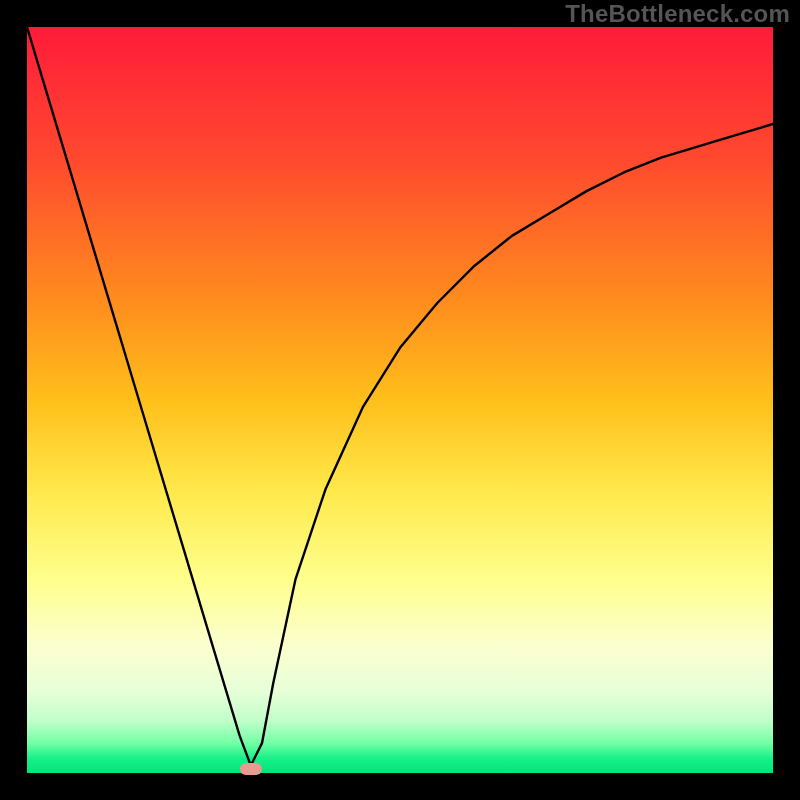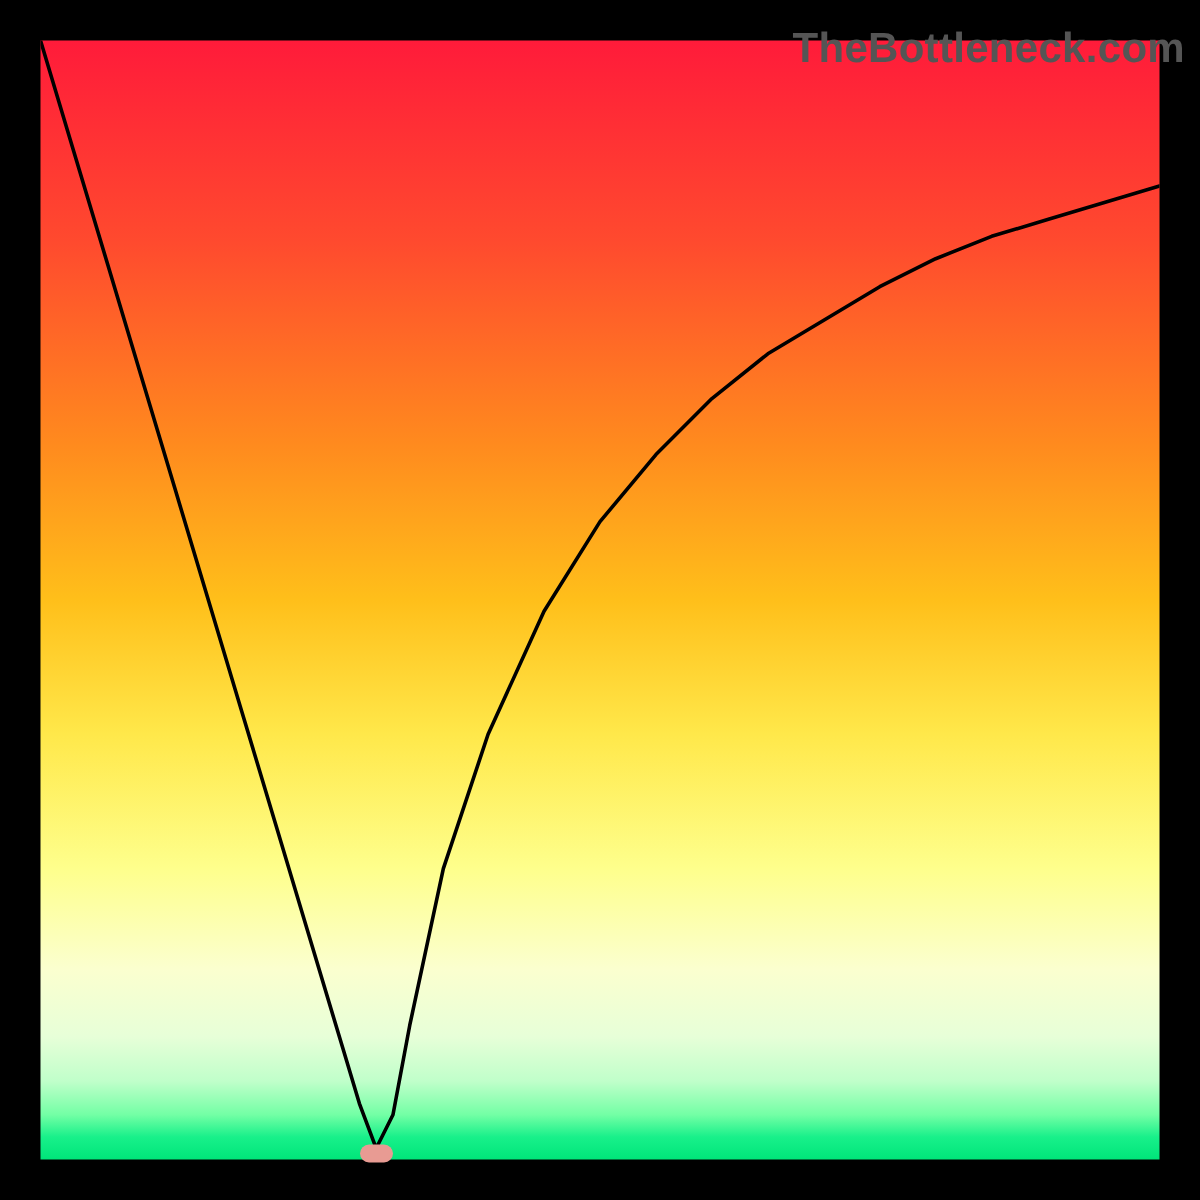--- a/index.html
+++ b/index.html
@@ -5,24 +5,24 @@
   * { margin: 0; padding: 0; box-sizing: border-box; }
   html, body { width: 800px; height: 800px; overflow: hidden; background: #000; }
   .frame {
     position: relative;
     width: 800px;
     height: 800px;
     background: #000;
   }
   .watermark {
     position: absolute;
-    top: 16px;
+    top: 0;
     right: 10px;
     font-family: Arial, Helvetica, sans-serif;
-    font-size: 28px;
+    font-size: 24px;
     font-weight: 600;
     color: #555;
     letter-spacing: 0.2px;
     z-index: 3;
   }
   .plot-area {
     position: absolute;
     left: 27px;
     top: 27px;
     width: 746px;

